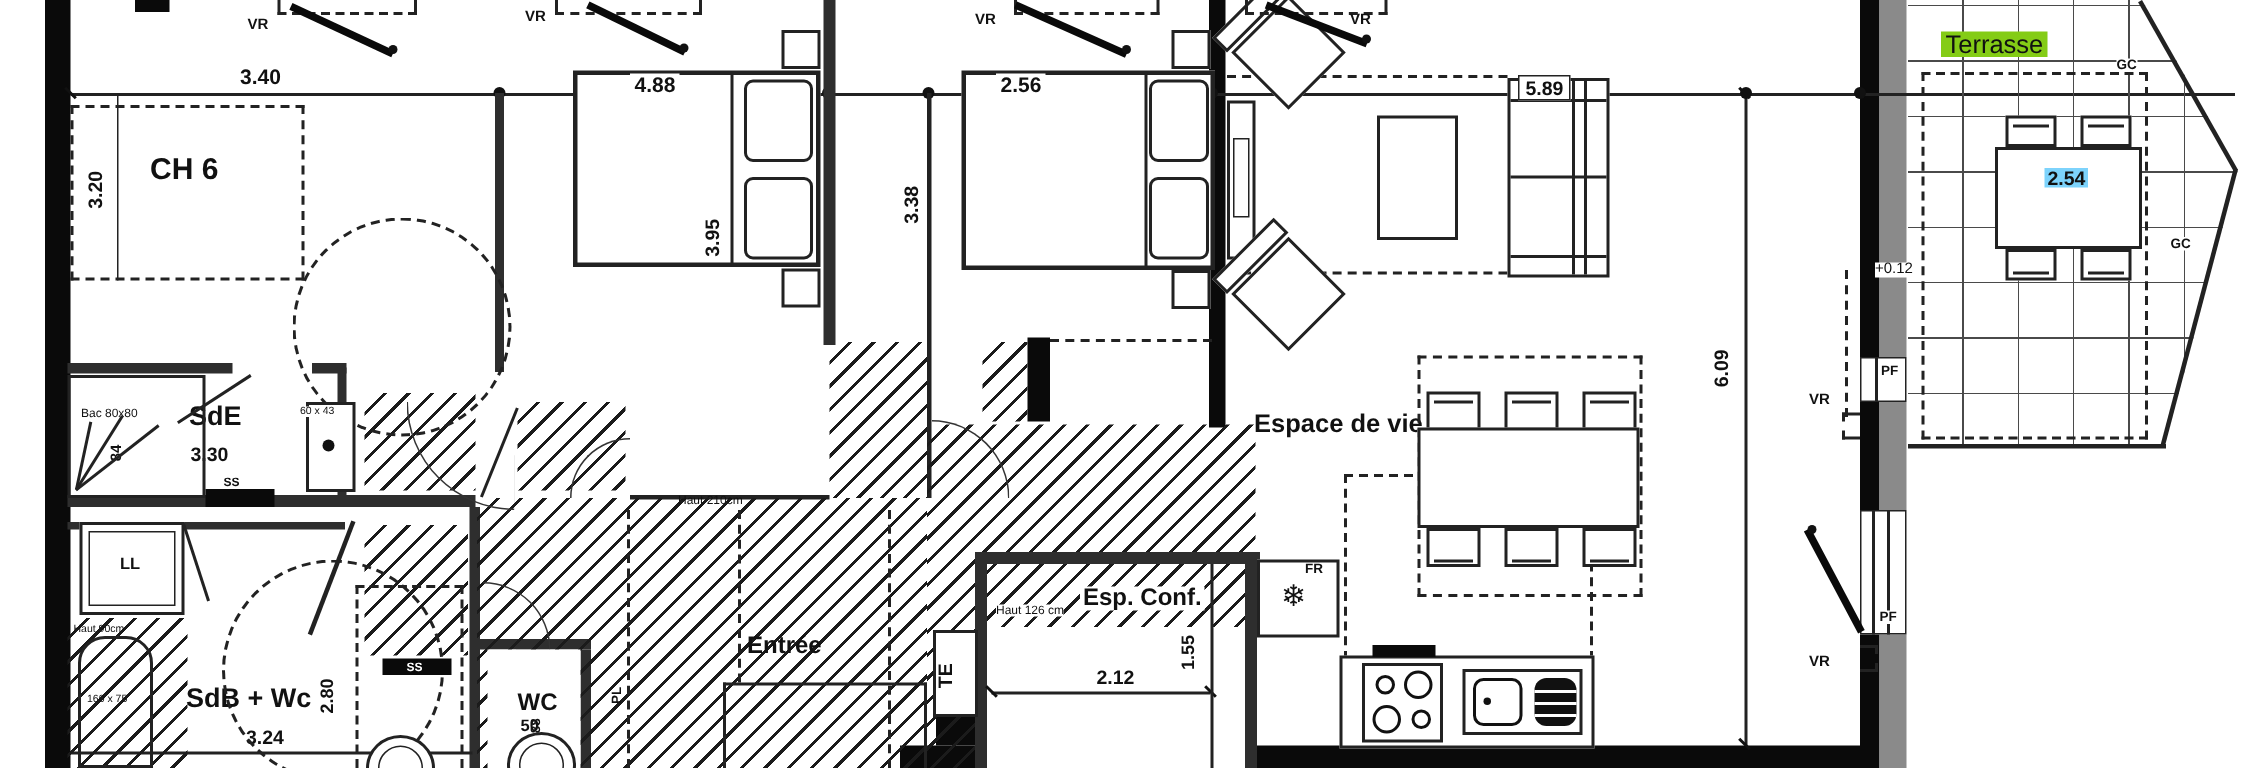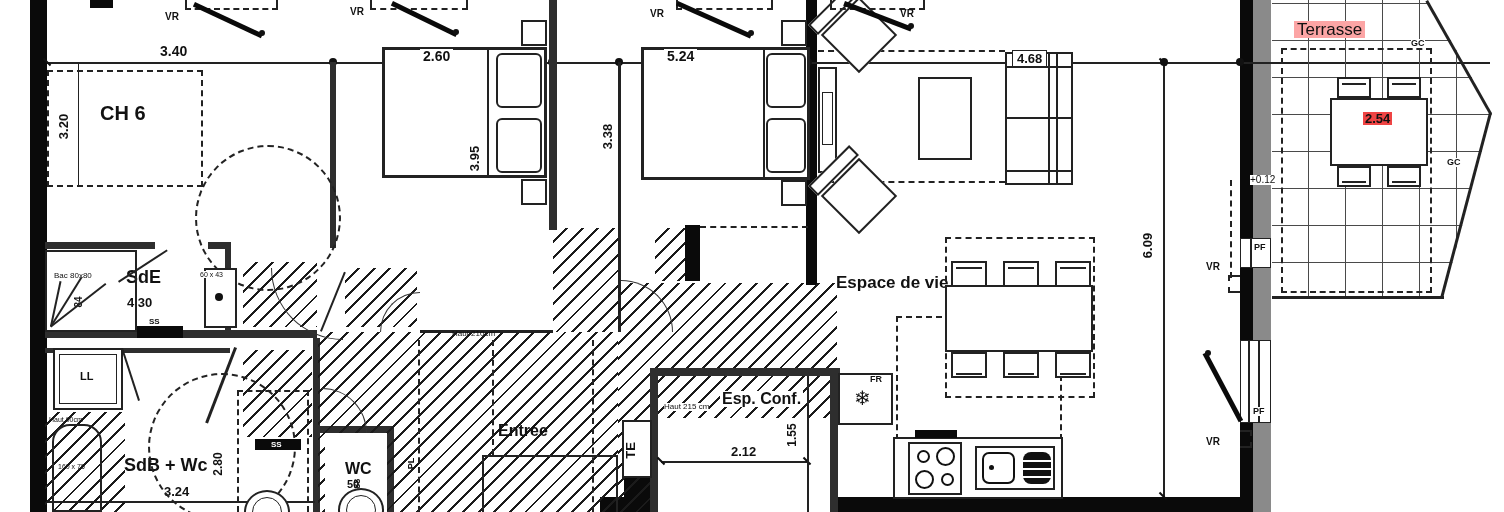--- a/index.html
+++ b/index.html
@@ -84,31 +84,31 @@
   <div class="t" style="left:160px;top:44px;font-size:14px">3.40</div>
   <div class="dashC" style="left:195px;top:145px;width:146px;height:146px"></div>
 
   <div class="t" style="left:407px;top:103px;font-size:20px">CH 2</div>
   <div class="bx" style="left:382px;top:47px;width:165px;height:131px;border-width:3px"></div>
   <div class="ln" style="left:487px;top:49px;width:2px;height:127px"></div>
   <div class="bx" style="left:496px;top:53px;width:46px;height:55px;border-radius:6px"></div>
   <div class="bx" style="left:496px;top:118px;width:46px;height:55px;border-radius:6px"></div>
   <div class="bx" style="left:521px;top:20px;width:26px;height:26px"></div>
   <div class="bx" style="left:521px;top:179px;width:26px;height:26px"></div>
-  <div class="t" style="left:420px;top:49px;font-size:14px;background:#fff;padding:0 3px">2.60</div>
+  <div class="t" style="left:420px;top:49px;font-size:14px;background:#fff;padding:0 3px">4.88</div>
   <div class="t rv" style="left:462px;top:152px;font-size:13px;background:#fff">3.95</div>
 
   <div class="t" style="left:684px;top:103px;font-size:20px">CH 1</div>
   <div class="bx" style="left:641px;top:47px;width:169px;height:133px;border-width:3px"></div>
   <div class="ln" style="left:763px;top:49px;width:2px;height:129px"></div>
   <div class="bx" style="left:766px;top:53px;width:40px;height:55px;border-radius:6px"></div>
   <div class="bx" style="left:766px;top:118px;width:40px;height:55px;border-radius:6px"></div>
   <div class="bx" style="left:781px;top:20px;width:26px;height:26px"></div>
   <div class="bx" style="left:781px;top:180px;width:26px;height:26px"></div>
-  <div class="t" style="left:664px;top:49px;font-size:14px;background:#fff;padding:0 3px">5.24</div>
+  <div class="t" style="left:664px;top:49px;font-size:14px;background:#fff;padding:0 3px">2.56</div>
   <div class="t rv" style="left:595px;top:130px;font-size:13px;background:#fff">3.38</div>
 
   <div class="t" style="left:836px;top:274px;font-size:17px">Espace de vie</div>
   <div class="dashT" style="left:818px;top:50px;width:187px;height:2px"></div>
   <div class="dashT" style="left:818px;top:181px;width:187px;height:2px"></div>
   <div class="bx" style="left:818px;top:67px;width:19px;height:106px"></div>
   <div class="bx" style="left:822px;top:92px;width:11px;height:53px;border-width:1px"></div>
 
   <div style="left:832px;top:8px;width:54px;height:54px;transform:rotate(45deg)">
     <div class="bx" style="left:0;top:0;width:54px;height:54px;border-width:2.5px"></div>
@@ -119,21 +119,21 @@
     <div class="bx" style="left:-16px;top:-2px;width:14px;height:58px;border-width:2.5px"></div>
   </div>
   <div class="bx" style="left:918px;top:77px;width:54px;height:83px"></div>
 
   <div class="bx" style="left:1005px;top:52px;width:68px;height:133px;border-width:2.5px"></div>
   <div class="ln" style="left:1007px;top:117px;width:64px;height:2px"></div>
   <div class="ln" style="left:1048px;top:54px;width:2px;height:129px"></div>
   <div class="ln" style="left:1056px;top:54px;width:2px;height:129px"></div>
   <div class="ln" style="left:1007px;top:66px;width:64px;height:2px"></div>
   <div class="ln" style="left:1007px;top:170px;width:64px;height:2px"></div>
-  <div class="t" style="left:1012px;top:50px;font-size:13px;background:#fff;border:1px solid #222;padding:1px 4px">4.68</div>
+  <div class="t" style="left:1012px;top:50px;font-size:13px;background:#fff;border:1px solid #222;padding:1px 4px">5.89</div>
 
   <div class="dash" style="left:945px;top:237px;width:150px;height:161px"></div>
   <div class="dash" style="left:896px;top:316px;width:166px;height:124px"></div>
   <div class="bx" style="left:951px;top:261px;width:36px;height:26px">
       <div class="ln" style="left:3px;top:4px;width:26px;height:2px"></div>
     </div>
   <div class="bx" style="left:1003px;top:261px;width:36px;height:26px">
       <div class="ln" style="left:3px;top:4px;width:26px;height:2px"></div>
     </div>
   <div class="bx" style="left:1055px;top:261px;width:36px;height:26px">
@@ -148,21 +148,21 @@
     </div>
   <div class="bx" style="left:1055px;top:352px;width:36px;height:26px">
       <div class="ln" style="left:3px;top:19px;width:26px;height:2px"></div>
     </div>
 
   <div class="wT" style="left:650px;top:368px;width:190px;height:8px"></div>
   <div class="wT" style="left:650px;top:376px;width:8px;height:136px"></div>
   <div class="wT" style="left:830px;top:376px;width:8px;height:136px"></div>
   <div style="left:658px;top:418px;width:172px;height:94px;background:#fff"></div>
   <div class="t" style="left:720px;top:391px;font-size:16px;background:#fff;padding:0 2px">Esp. Conf.</div>
-  <div class="t" style="left:664px;top:403px;font-size:8px;font-weight:normal;background:#fff">Haut 215 cm</div>
+  <div class="t" style="left:664px;top:403px;font-size:8px;font-weight:normal;background:#fff">Haut 126 cm</div>
   <div class="ln" style="left:661px;top:461px;width:146px;height:1.5px"></div>
   <div class="tick" style="left:656px;top:460px"></div>
   <div class="tick" style="left:802px;top:460px"></div>
   <div class="ln" style="left:807px;top:376px;width:1.5px;height:136px"></div>
   <div class="t" style="left:731px;top:445px;font-size:13px">2.12</div>
   <div class="t rv" style="left:780px;top:429px;font-size:12px">1.55</div>
 
   <div class="bx" style="left:622px;top:420px;width:30px;height:58px"></div>
   <div class="t rv" style="left:622px;top:444px;font-size:13px">TE</div>
 
@@ -181,21 +181,21 @@
   <div class="bx" style="left:975px;top:446px;width:80px;height:44px;border-width:2.5px">
     <div style="left:5px;top:4px;width:33px;height:32px;border:2px solid #111;border-radius:7px;background:#fff"></div>
     <div class="dot" style="left:12px;top:17px;width:5px;height:5px"></div>
     <div style="left:46px;top:4px;width:28px;height:32px;background:#111;border-radius:8px"></div>
     <div class="ln" style="left:46px;top:12px;width:28px;height:2px;background:#fff"></div>
     <div class="ln" style="left:46px;top:20px;width:28px;height:2px;background:#fff"></div>
     <div class="ln" style="left:46px;top:28px;width:28px;height:2px;background:#fff"></div>
   </div>
 
   <div class="t" style="left:126px;top:268px;font-size:18px">SdE</div>
-  <div class="t" style="left:127px;top:296px;font-size:13px">4.30</div>
+  <div class="t" style="left:127px;top:296px;font-size:13px">3.30</div>
   <div class="bxt" style="left:45px;top:250px;width:92px;height:82px"></div>
   <div class="t" style="left:54px;top:272px;font-size:8px;font-weight:normal">Bac 80x80</div>
   <div class="t rv" style="left:73px;top:297px;font-size:10px">84</div>
   <div class="ln rot" style="left:50px;top:326px;width:70px;height:1.5px;transform:rotate(-38deg)"></div>
   <div class="ln rot" style="left:50px;top:326px;width:58px;height:1.5px;transform:rotate(-58deg)"></div>
   <div class="ln rot" style="left:50px;top:326px;width:46px;height:1.5px;transform:rotate(-78deg)"></div>
   <div class="bx" style="left:204px;top:268px;width:33px;height:60px"></div>
   <div class="t" style="left:200px;top:271px;font-size:7px;font-weight:normal;background:#fff">60 x 43</div>
   <div class="dot" style="left:215px;top:293px;width:8px;height:8px"></div>
   <div class="wB" style="left:137px;top:326px;width:46px;height:12px"></div>
@@ -282,33 +282,33 @@
   <div class="t rv" style="left:1135px;top:239px;font-size:13px">6.09</div>
   <div class="tick" style="left:1158px;top:61px"></div>
   <div class="tick" style="left:1158px;top:495px"></div>
 
   <div class="grid" style="left:1272px;top:0;width:232px;height:299px;
               clip-path:polygon(0 0,156px 0,220px 113px,171px 298px,0 298px)"></div>
   <div class="ln rot" style="left:1428px;top:0;width:130px;height:2.5px;transform:rotate(60.5deg)"></div>
   <div class="ln rot" style="left:1492px;top:113px;width:191px;height:2.5px;transform:rotate(104.8deg)"></div>
   <div class="ln" style="left:1272px;top:296px;width:172px;height:2.5px"></div>
   <div class="dash" style="left:1281px;top:48px;width:151px;height:245px"></div>
-  <div class="t" style="left:1294px;top:21px;font-size:17px;background:#fca5a5;padding:0 3px;font-weight:normal">Terrasse</div>
+  <div class="t" style="left:1294px;top:21px;font-size:17px;background:#84cc16;padding:0 3px;font-weight:normal">Terrasse</div>
 
   <div class="bx" style="left:1337px;top:77px;width:34px;height:21px">
       <div class="ln" style="left:3px;top:4px;width:24px;height:2px"></div>
     </div>
   <div class="bx" style="left:1387px;top:77px;width:34px;height:21px">
       <div class="ln" style="left:3px;top:4px;width:24px;height:2px"></div>
     </div>
   <div class="bx" style="left:1330px;top:98px;width:98px;height:68px;border-width:2.5px"></div>
   <div class="bx" style="left:1337px;top:166px;width:34px;height:21px">
       <div class="ln" style="left:3px;top:13px;width:24px;height:2px"></div>
     </div>
   <div class="bx" style="left:1387px;top:166px;width:34px;height:21px">
       <div class="ln" style="left:3px;top:13px;width:24px;height:2px"></div>
     </div>
-  <div class="t" style="left:1363px;top:112px;font-size:13px;background:#ef4444;padding:0 2px">2.54</div>
+  <div class="t" style="left:1363px;top:112px;font-size:13px;background:#7dd3fc;padding:0 2px">2.54</div>
   <div class="t" style="left:1411px;top:39px;font-size:9px;background:#fff">GC</div>
   <div class="t" style="left:1447px;top:158px;font-size:9px;background:#fff">GC</div>
   <div class="t" style="left:1250px;top:175px;font-size:10px;font-weight:normal;background:#fff">+0.12</div>
 
 </div>
 
 </body></html>

